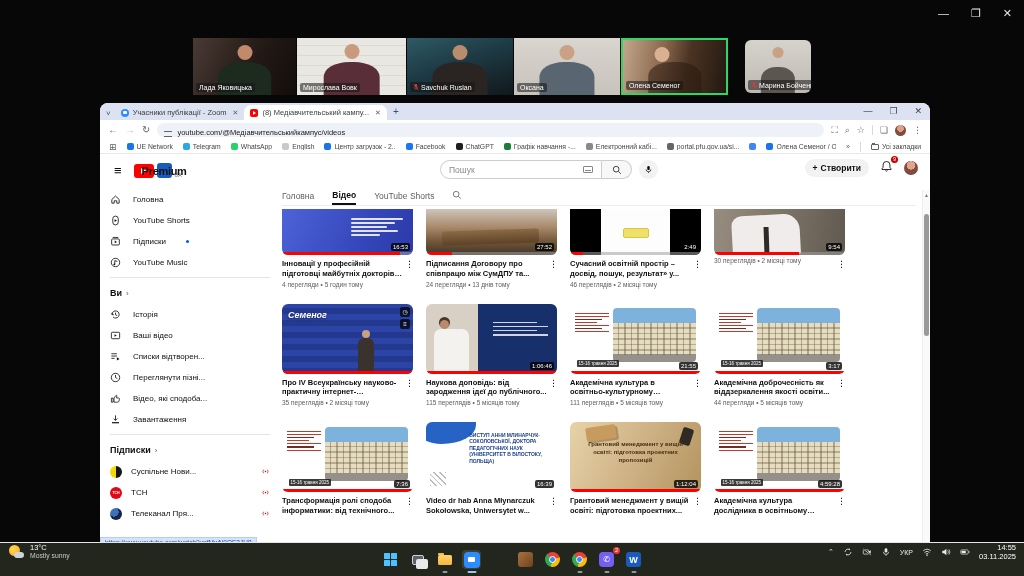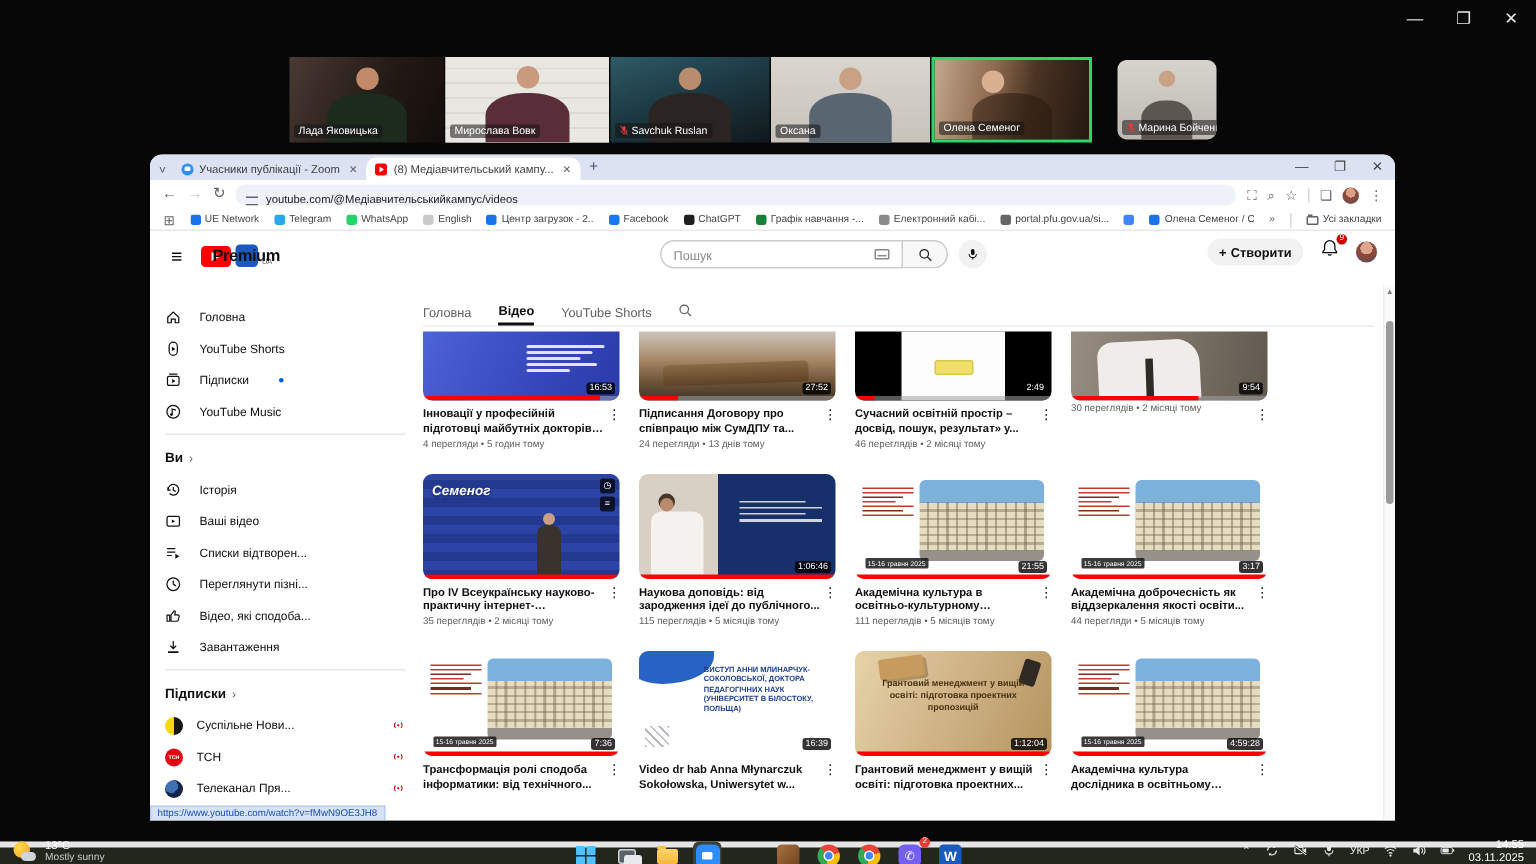--- a/index.html
+++ b/index.html
@@ -77,21 +77,21 @@
   .search-pill .ph{color:#8a8a8a;font-size:8.5px;flex:1;}
   .kbd-ic{width:10px;height:7px;border:1px solid #888;border-radius:1px;position:relative;}
   .kbd-ic::before{content:"";position:absolute;left:1px;right:1px;bottom:1px;height:1px;background:#888;}
   .search-btn{width:30px;height:19px;border:1px solid #ccc;border-left:none;background:#f8f8f8;border-radius:0 10px 10px 0;display:flex;align-items:center;justify-content:center;}
   .mic-btn{width:19px;height:19px;border-radius:50%;background:#f2f2f2;margin-left:7px;display:flex;align-items:center;justify-content:center;}
   .yt-right{position:absolute;right:12px;top:5px;display:flex;align-items:center;gap:11px;}
   .create-btn{height:18px;background:#f2f2f2;border-radius:9px;display:flex;align-items:center;gap:3px;padding:0 8px;font-size:8.5px;font-weight:bold;color:#0f0f0f;}
   .bell-wrap{position:relative;}
   .bell-badge{position:absolute;top:-3px;right:-5px;background:#c00;color:#fff;font-size:5.5px;border-radius:5px;padding:0 2px;line-height:7px;}
   .yt-avatar{width:14px;height:14px;border-radius:50%;background:radial-gradient(circle at 50% 32%,#dca78e 0 34%,#8a4a3a 35% 62%,#6e4a52 62%);}
-  .yt-body{display:flex;margin-top:12px;}
+  .yt-body{display:flex;}
   .sidebar{width:176px;padding:2px 6px 0 10px;flex:none;}
   .sb-item{display:flex;align-items:center;gap:12px;height:21px;font-size:8px;color:#0f0f0f;}
   .sb-item svg{width:11px;height:11px;flex:none;}
   .sb-item .dot{width:3px;height:3px;border-radius:50%;background:#065fd4;margin-left:8px;}
   .sb-head{display:flex;align-items:center;gap:4px;font-size:9px;font-weight:bold;color:#0f0f0f;height:22px;}
   .sb-head .chev{font-size:8px;font-weight:normal;color:#606060;}
   .sb-div{height:1px;background:#e5e5e5;margin:4px 0;}
   .sb-sub{display:flex;align-items:center;gap:9px;height:21px;font-size:8px;color:#0f0f0f;}
   .sb-av{width:12px;height:12px;border-radius:50%;flex:none;display:flex;align-items:center;justify-content:center;color:#fff;font-size:3.5px;font-weight:bold;}
   .sb-sub .lbl{flex:1;white-space:nowrap;overflow:hidden;}
@@ -153,21 +153,21 @@
   .t-desk .dtxt{position:absolute;left:10%;right:10%;top:26%;text-align:center;color:#46310f;font-weight:bold;font-size:6px;line-height:1.35;}
   .t-desk .ph{position:absolute;right:7%;top:8%;width:11px;height:17px;background:#2f2a24;border-radius:2px;transform:rotate(18deg);}
   .t-desk .nb{position:absolute;left:12%;top:6%;width:30px;height:14px;background:#c79a5d;border-radius:2px;transform:rotate(-8deg);box-shadow:2px 2px 0 rgba(90,60,20,.35);}
 
   .scrollbar{position:absolute;right:0;top:36px;bottom:0;width:8px;background:#fafafa;border-left:1px solid #ededed;}
   .sb-arrow{position:absolute;top:2px;left:1px;font-size:5px;color:#777;}
   .sb-thumb{position:absolute;top:24px;left:1px;width:5px;height:122px;background:#9a9a9a;border-radius:3px;}
   .status-chip{position:absolute;left:0;bottom:0;background:#d6e2f7;color:#1b4fb8;font-size:6.5px;padding:1px 4px;border:1px solid #b9cdf0;border-bottom:none;}
 
   
-  .taskbar{position:absolute;left:0;right:0;bottom:0;height:15px;background:#22261d;border-top:4px solid #e5e5e5;display:flex;align-items:flex-end;z-index:40;}
+  .taskbar{position:absolute;left:0;right:0;bottom:0;height:34px;background:#22261d;border-top:1px solid #e5e5e5;display:flex;align-items:flex-start;z-index:40;}
   .weather{display:flex;align-items:center;gap:6px;padding-left:9px;color:#fff;}
   .sun{width:15px;height:15px;position:relative;}
   .sun::before{content:"";position:absolute;left:0;top:1px;width:11px;height:11px;border-radius:50%;background:radial-gradient(circle at 35% 35%,#ffd84d,#f5a623);}
   .sun::after{content:"";position:absolute;right:0;bottom:1px;width:10px;height:6px;border-radius:4px;background:#cfd4d9;}
   .wx-t{font-size:7.5px;line-height:9px;}
   .wx-d{font-size:6.8px;color:#c9c9c9;line-height:8px;}
   .tb-center{position:absolute;left:50%;transform:translateX(-50%);display:flex;gap:8px;align-items:center;height:100%;}
   .tb-ic{width:19px;height:19px;position:relative;display:flex;align-items:center;justify-content:center;border-radius:4px;}
   .tb-ic .ind{position:absolute;bottom:-4px;left:50%;transform:translateX(-50%);width:5px;height:2px;border-radius:1px;background:#8d9aa6;}
   .tb-ic.open-active{background:#3a4034;}

